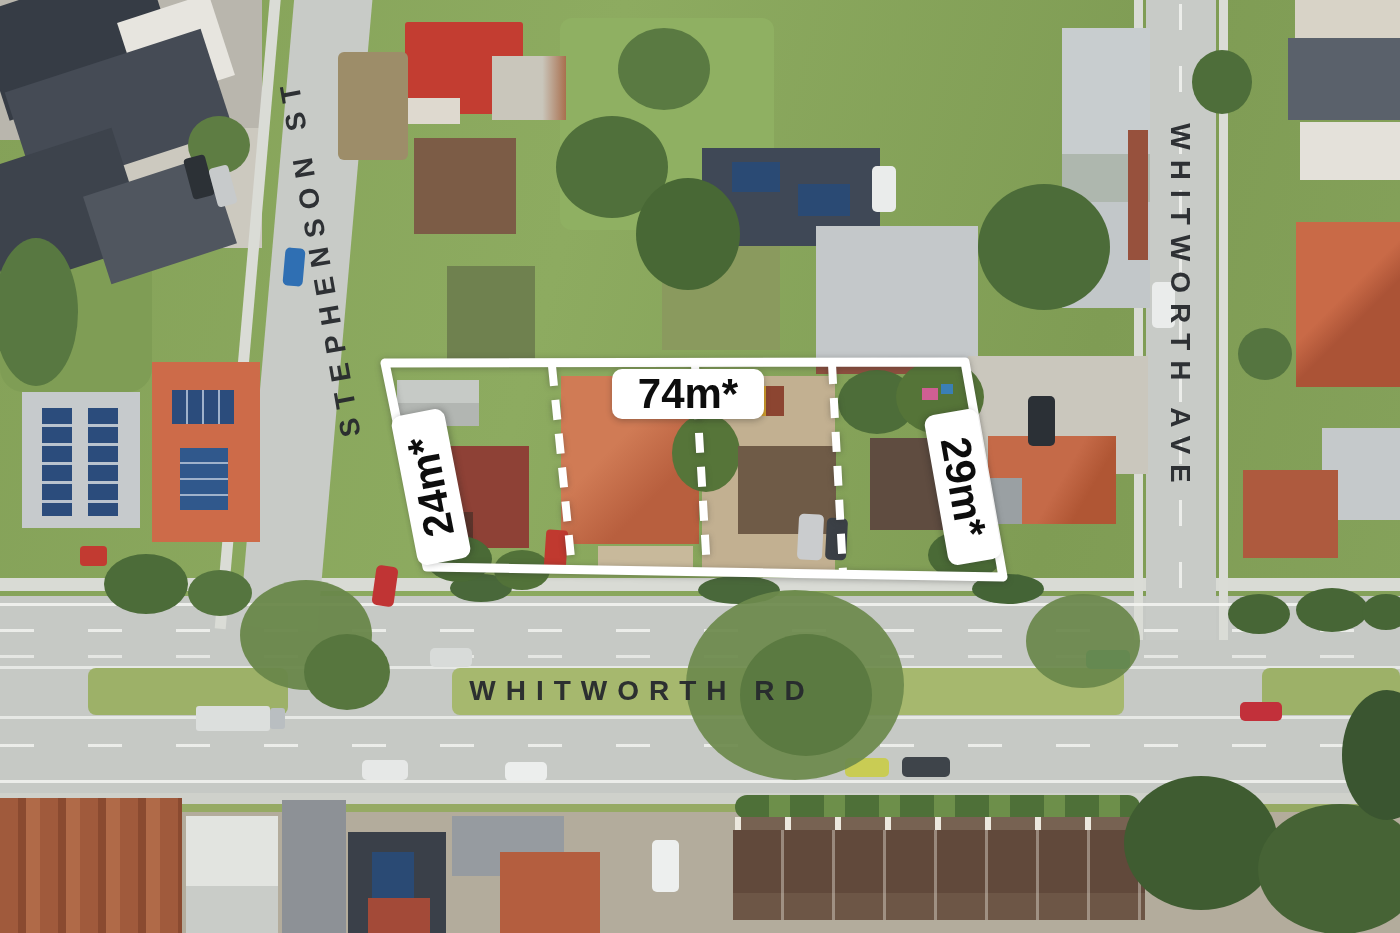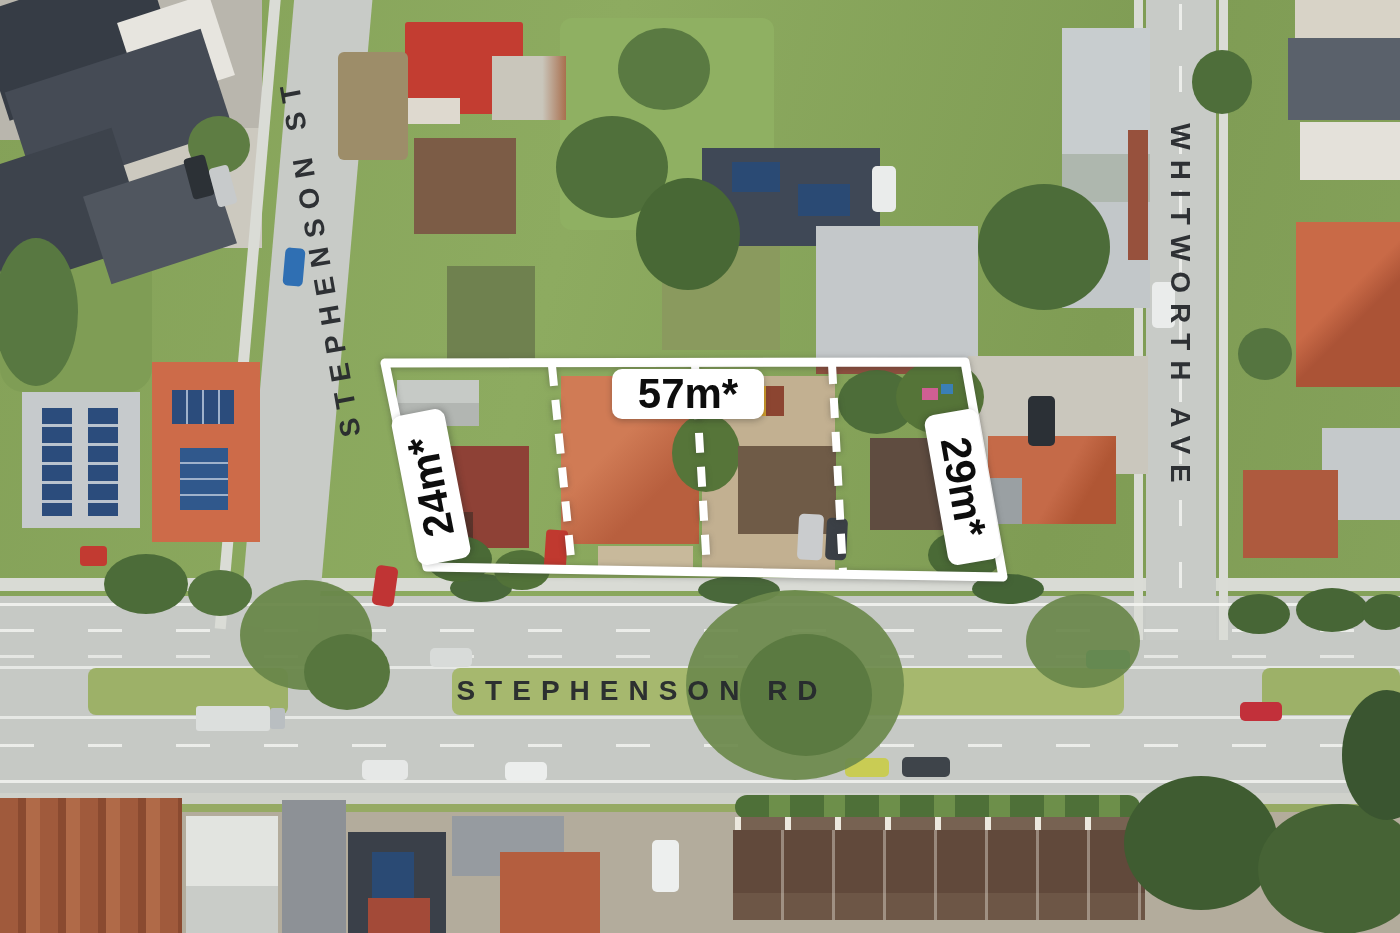--- a/index.html
+++ b/index.html
@@ -167,20 +167,20 @@
       <div class="blk" style="left: 1342px; top: 690px; width: 90px; height: 130px; background: rgb(58, 85, 48); z-index: 5; border-radius: 50%;"></div>
     </div>
 
   <svg class="overlay" width="1400" height="933" viewBox="0 0 1400 933">
     <polygon points="385,363 965,362 1003,577 427,567"></polygon>
     <line x1="552" y1="366" x2="572" y2="568"></line>
     <line x1="695" y1="365" x2="707" y2="570"></line>
     <line x1="832" y1="364" x2="843" y2="572"></line>
   </svg>
 
-  <div class="dim dim-top">57m*</div>
+  <div class="dim dim-top">74m*</div>
   <div class="dim dim-left">24m*</div>
   <div class="dim dim-right">29m*</div>
 
   <div class="street street-left">STEPHENSON ST</div>
   <div class="street street-right">WHITWORTH AVE</div>
-  <div class="street street-bottom">STEPHENSON RD</div>
+  <div class="street street-bottom">WHITWORTH RD</div>
 </div>
 
 </body></html>

